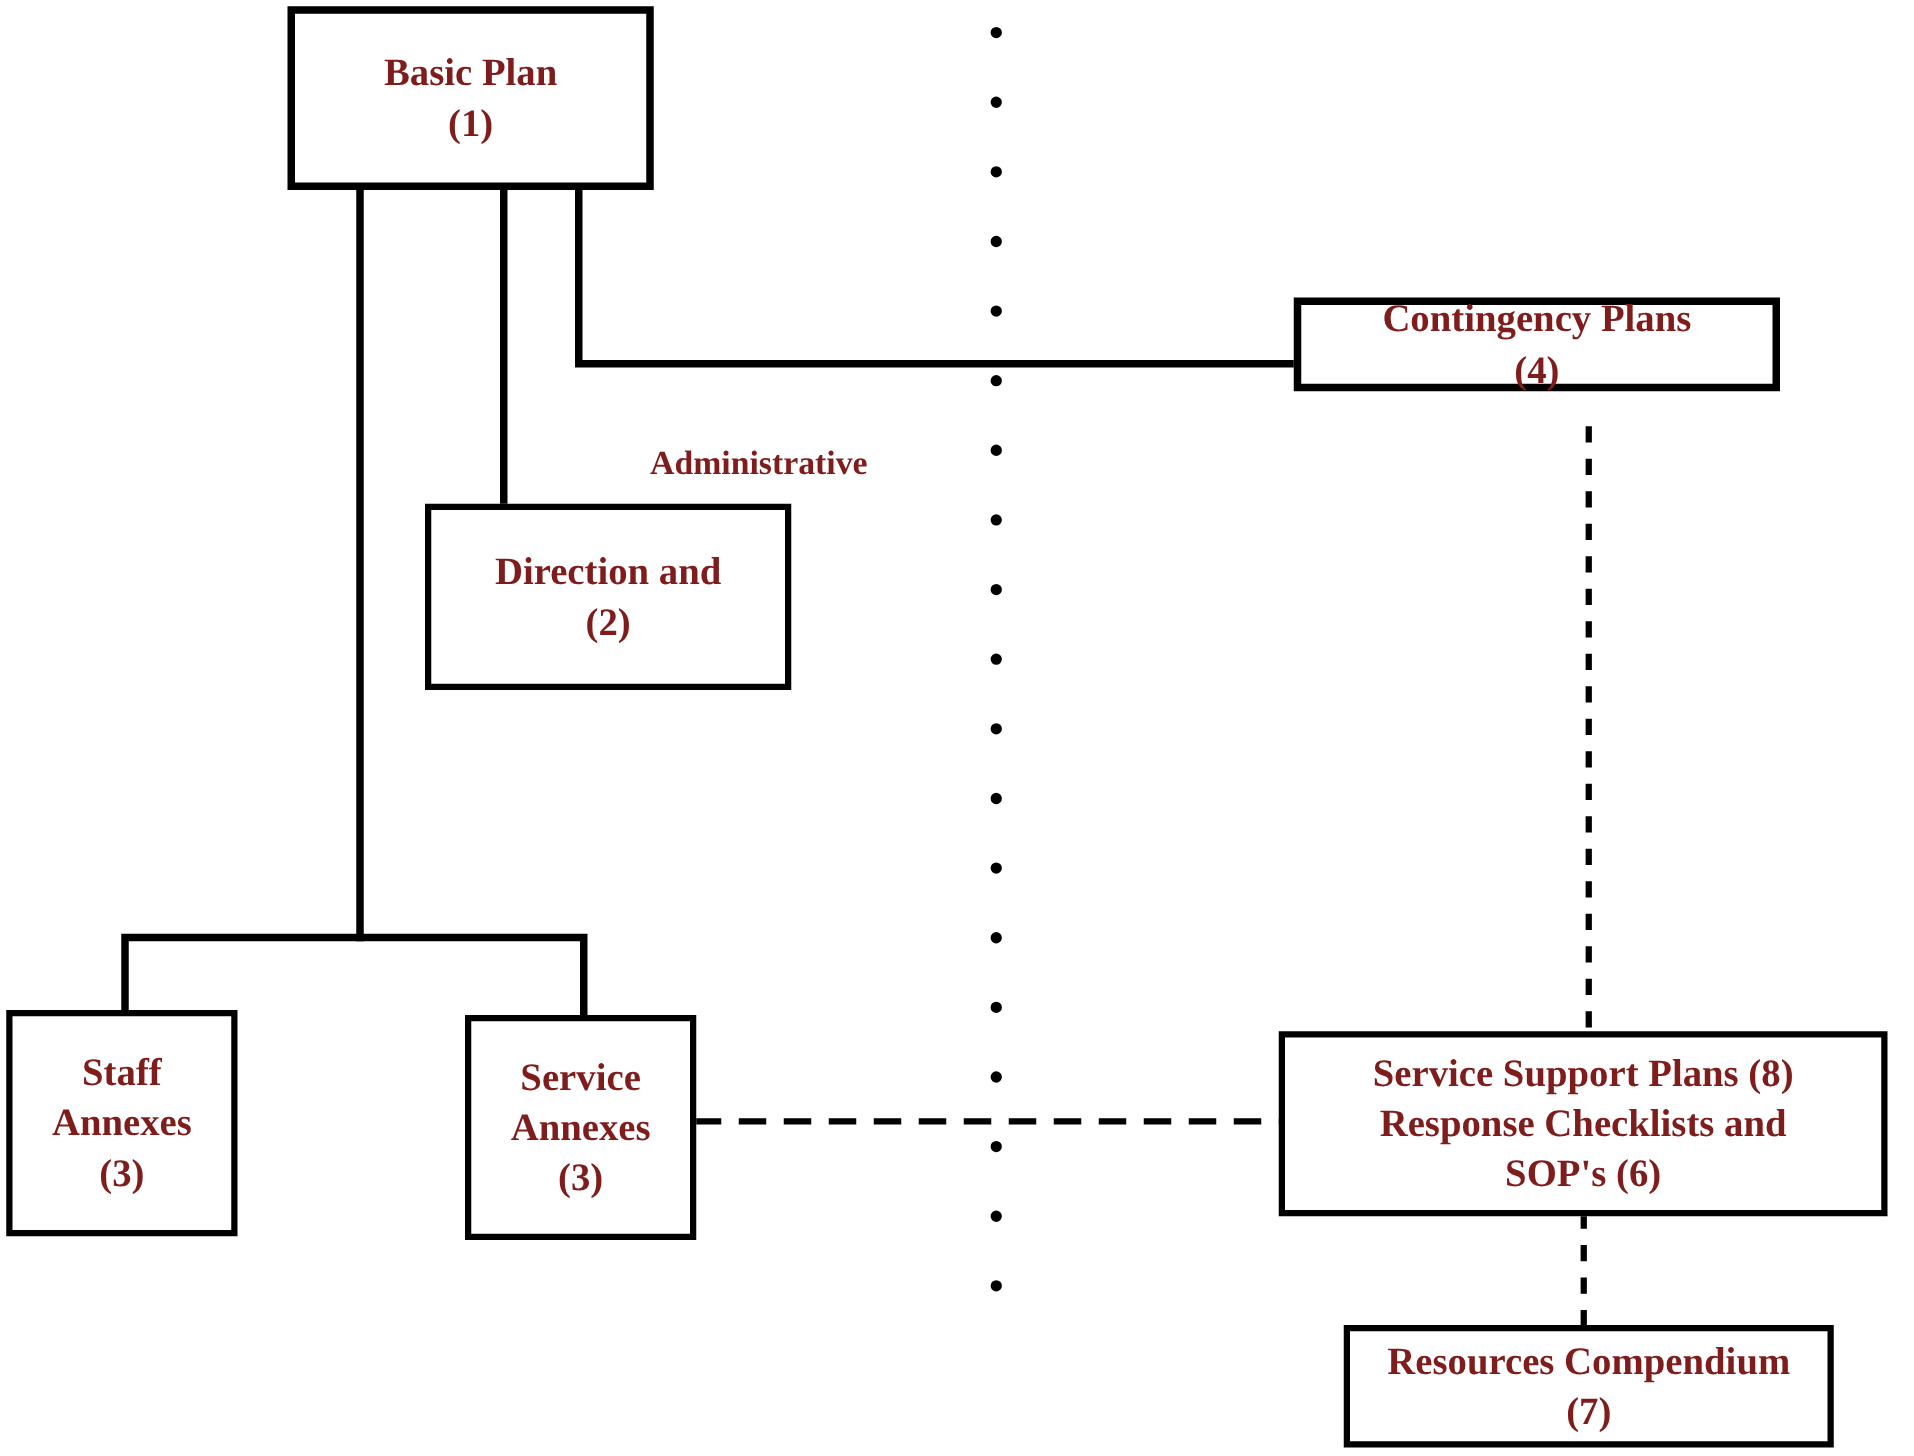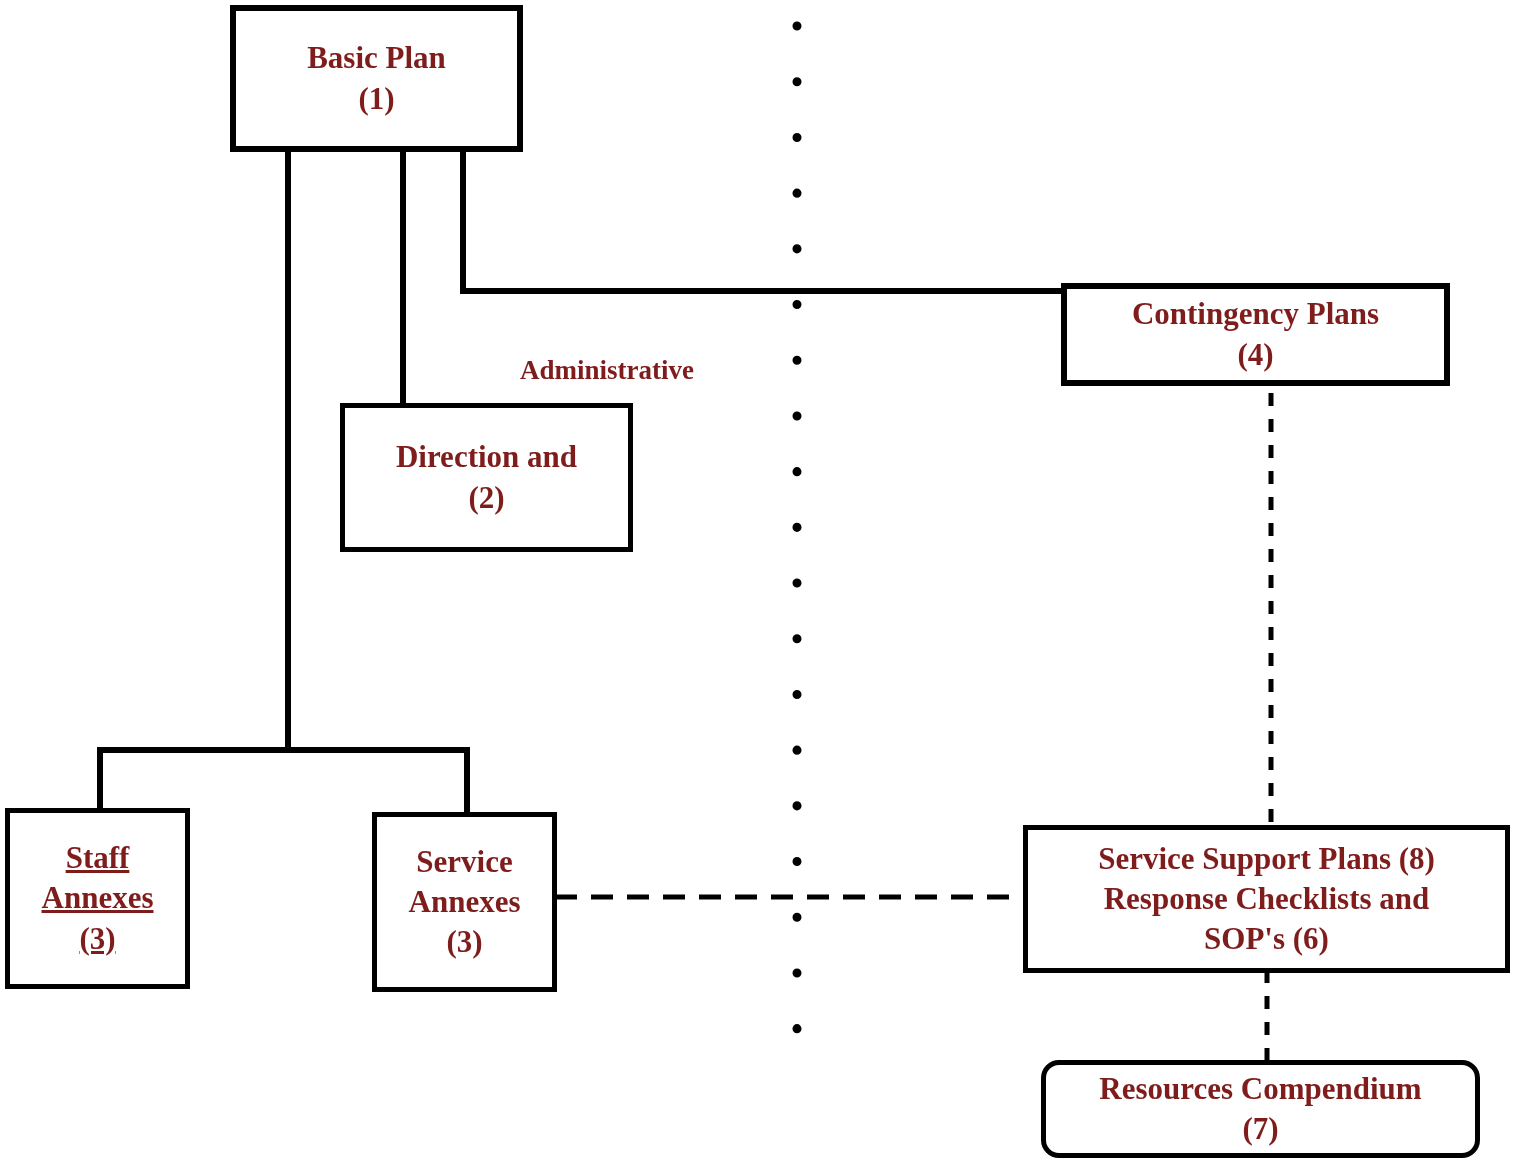--- a/index.html
+++ b/index.html
@@ -26,26 +26,26 @@
     display: flex;
     flex-direction: column;
     align-items: center;
     justify-content: center;
     text-align: center;
     font-size: 31px;
     line-height: 1.30;
   }
   .node span { display: block; white-space: nowrap; }
   #basic-plan        { left: 230px;  top: 5px;    width: 293px; height: 147px; border-width: 6px; }
-  #contingency-plans { left: 1061px; top: 238px;  width: 389px; height: 103px; border-width: 6px; margin-top: 45px; }
+  #contingency-plans { left: 1035px; top: 238px;  width: 389px; height: 75px; border-width: 6px; }
   #direction-control { left: 340px;  top: 403px;  width: 293px; height: 149px; }
-  #staff-annexes     { left: 5px;    top: 808px;  width: 185px; height: 181px; text-decoration: underline; }
+  #staff-annexes     { left: 5px;    top: 808px;  width: 185px; height: 181px; }
   #service-annexes   { left: 372px;  top: 812px;  width: 185px; height: 180px; }
   #service-support   { left: 1023px; top: 825px;  width: 487px; height: 148px; }
-  #resources-comp    { left: 1041px; top: 1060px; width: 439px; height: 98px; border-radius: 18px;  }
+  #resources-comp    { left: 1075px; top: 1060px; width: 392px; height: 98px;  }
   .float-label {
     position: absolute;
     left: 404px; top: 354px;
     width: 290px;
     text-align: right;
     font-size: 27px;
     line-height: 1.2;
   }
 </style>
 </head>

